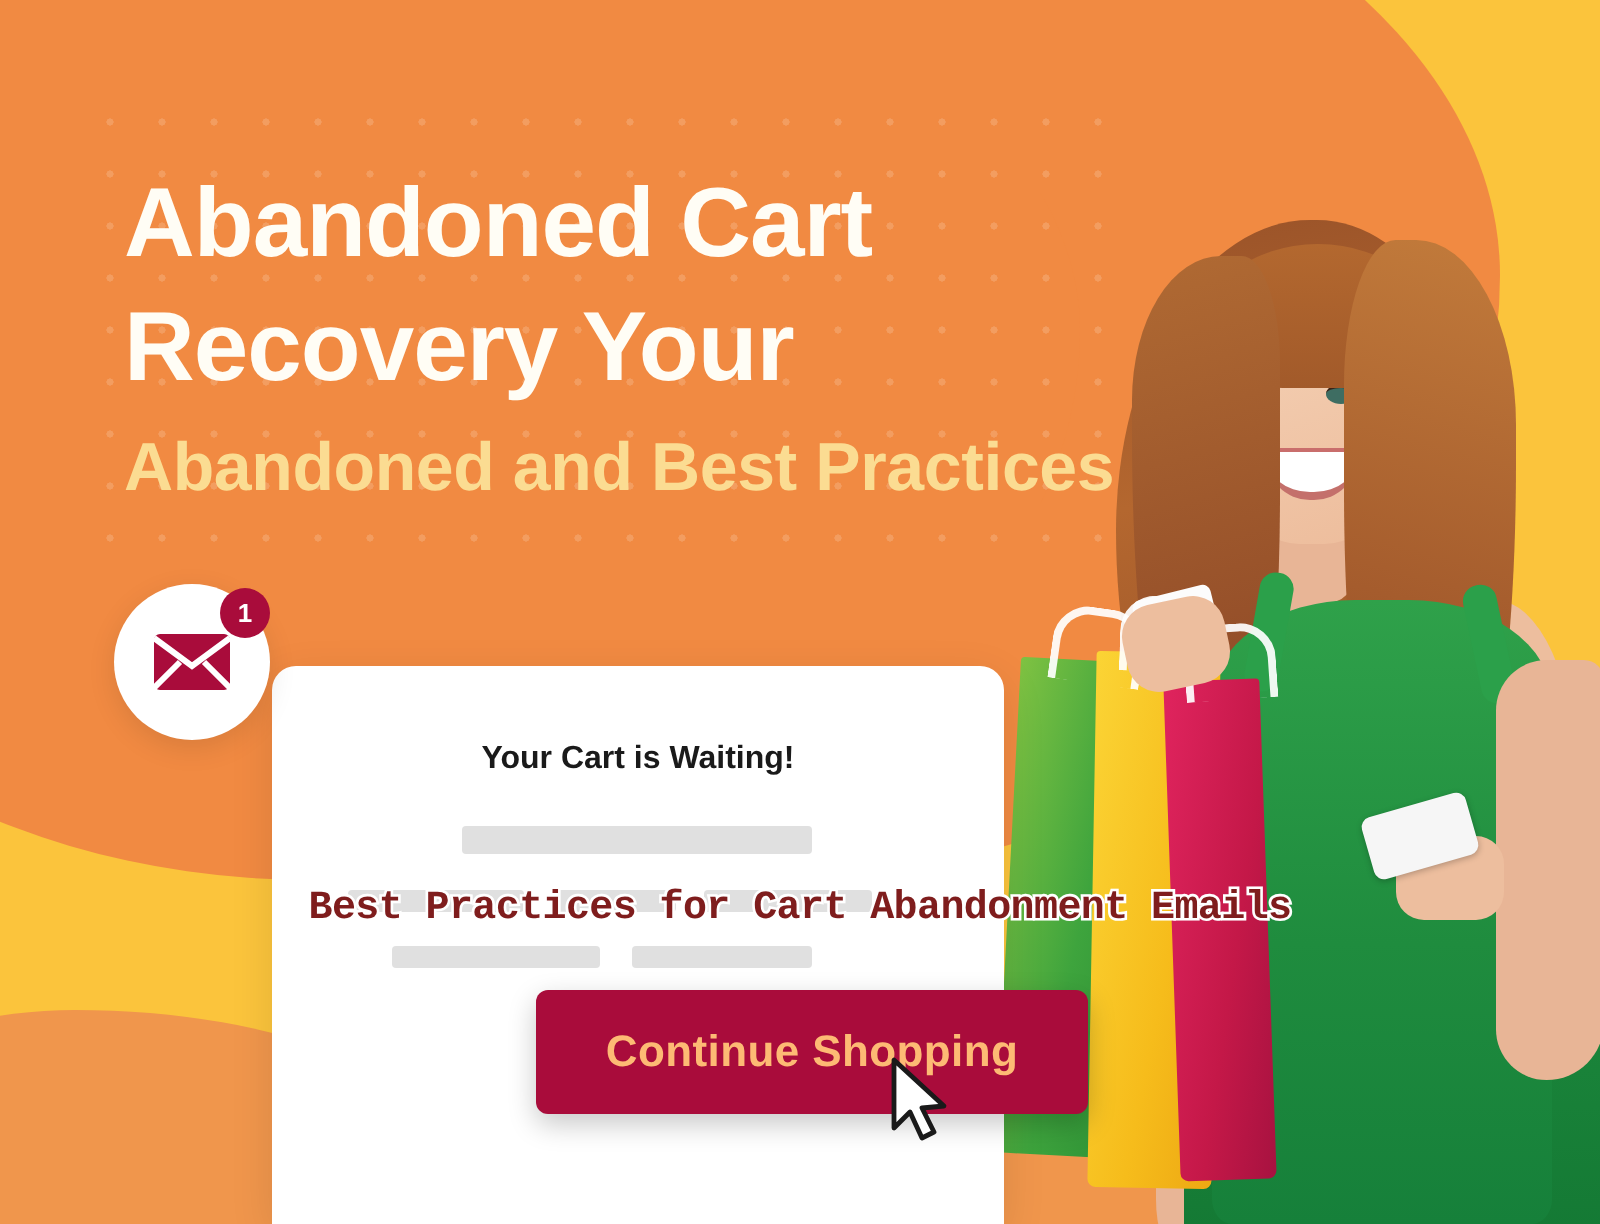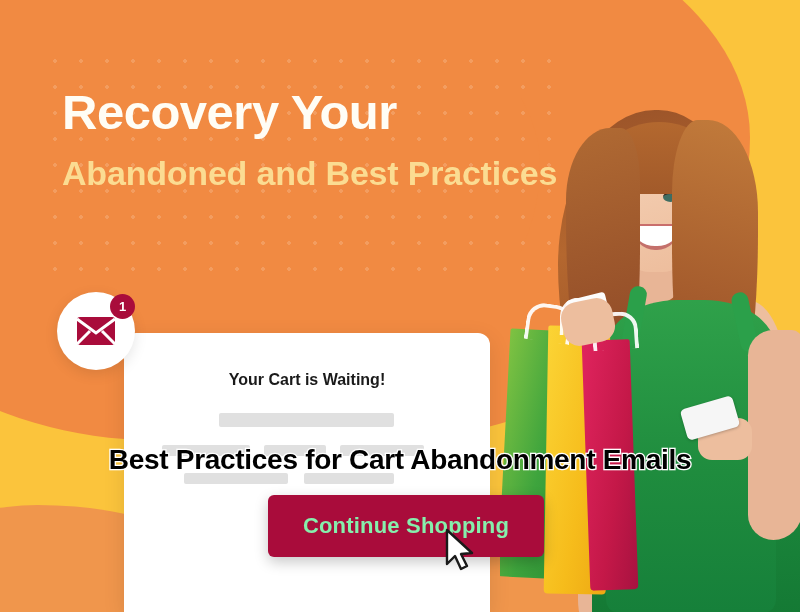--- a/index.html
+++ b/index.html
@@ -366,21 +366,21 @@
     font-weight: 700;
     display: flex;
     align-items: center;
     justify-content: center;
     z-index: 7;
   }
 
   
   .email-card {
     position: absolute;
-    left: 124px;
+    left: 136px;
     top: 333px;
     width: 366px;
     height: 279px;
     background: #FFFFFF;
     border-radius: 12px 12px 0 0;
     box-shadow: 0 6px 22px rgba(0,0,0,0.10);
     z-index: 5;
   }
   .card-heading {
     position: absolute;
@@ -407,21 +407,21 @@
   
   .cta-button {
     position: absolute;
     left: 268px;
     top: 495px;
     width: 276px;
     height: 62px;
     background: #A90C3B;
     border-radius: 6px;
     border: none;
-    color: #86efac;
+    color: #fdba74;
     font-family: "Liberation Sans", sans-serif;
     font-size: 22px;
     font-weight: 700;
     letter-spacing: 0.2px;
     display: flex;
     align-items: center;
     justify-content: center;
     box-shadow: 0 5px 14px rgba(0,0,0,0.22);
     cursor: pointer;
     z-index: 8;
@@ -438,25 +438,25 @@
     pointer-events: none;
   }
 
   
   .overlay-text {
     position: absolute;
     left: 0;
     right: 0;
     top: 443px;
     text-align: center;
-    font-family: Liberation Sans, sans-serif;
-    font-size: 28px;
+    font-family: Liberation Mono, monospace;
+    font-size: 20px;
     font-weight: 700;
     line-height: 1.22;
-    color: #000000;
+    color: #7f1d1d;
     letter-spacing: -0.3px;
     z-index: 12;
     -webkit-text-stroke: 2.6px #FFFFFF;
     paint-order: stroke fill;
     pointer-events: none;
   }
 </style>
 </head>
 <body>
 
@@ -468,20 +468,21 @@
   <div class="blob-orange-main"></div>
   <div class="blob-orange-main2"></div>
   <div class="orange-left-fill"></div>
   <div class="blob-orange-bl"></div>
   <div class="wedge-yellow"></div>
   <div class="blob-orange-bl2"></div>
   <div class="dots-topleft"></div>
   <div class="dots-right"></div>
 
   <div class="headline">
+    <div class="title-line">Abandoned Cart</div>
     <div class="title-line">Recovery Your</div>
     <div class="subtitle-line">Abandoned and Best Practices</div>
   </div>
 
   <div class="photo-area">
     <div class="ph-hair-back"></div>
     <div class="ph-shoulder-l"></div>
     <div class="ph-shoulder-r"></div>
     <div class="ph-neck"></div>
     <div class="ph-face"></div>

